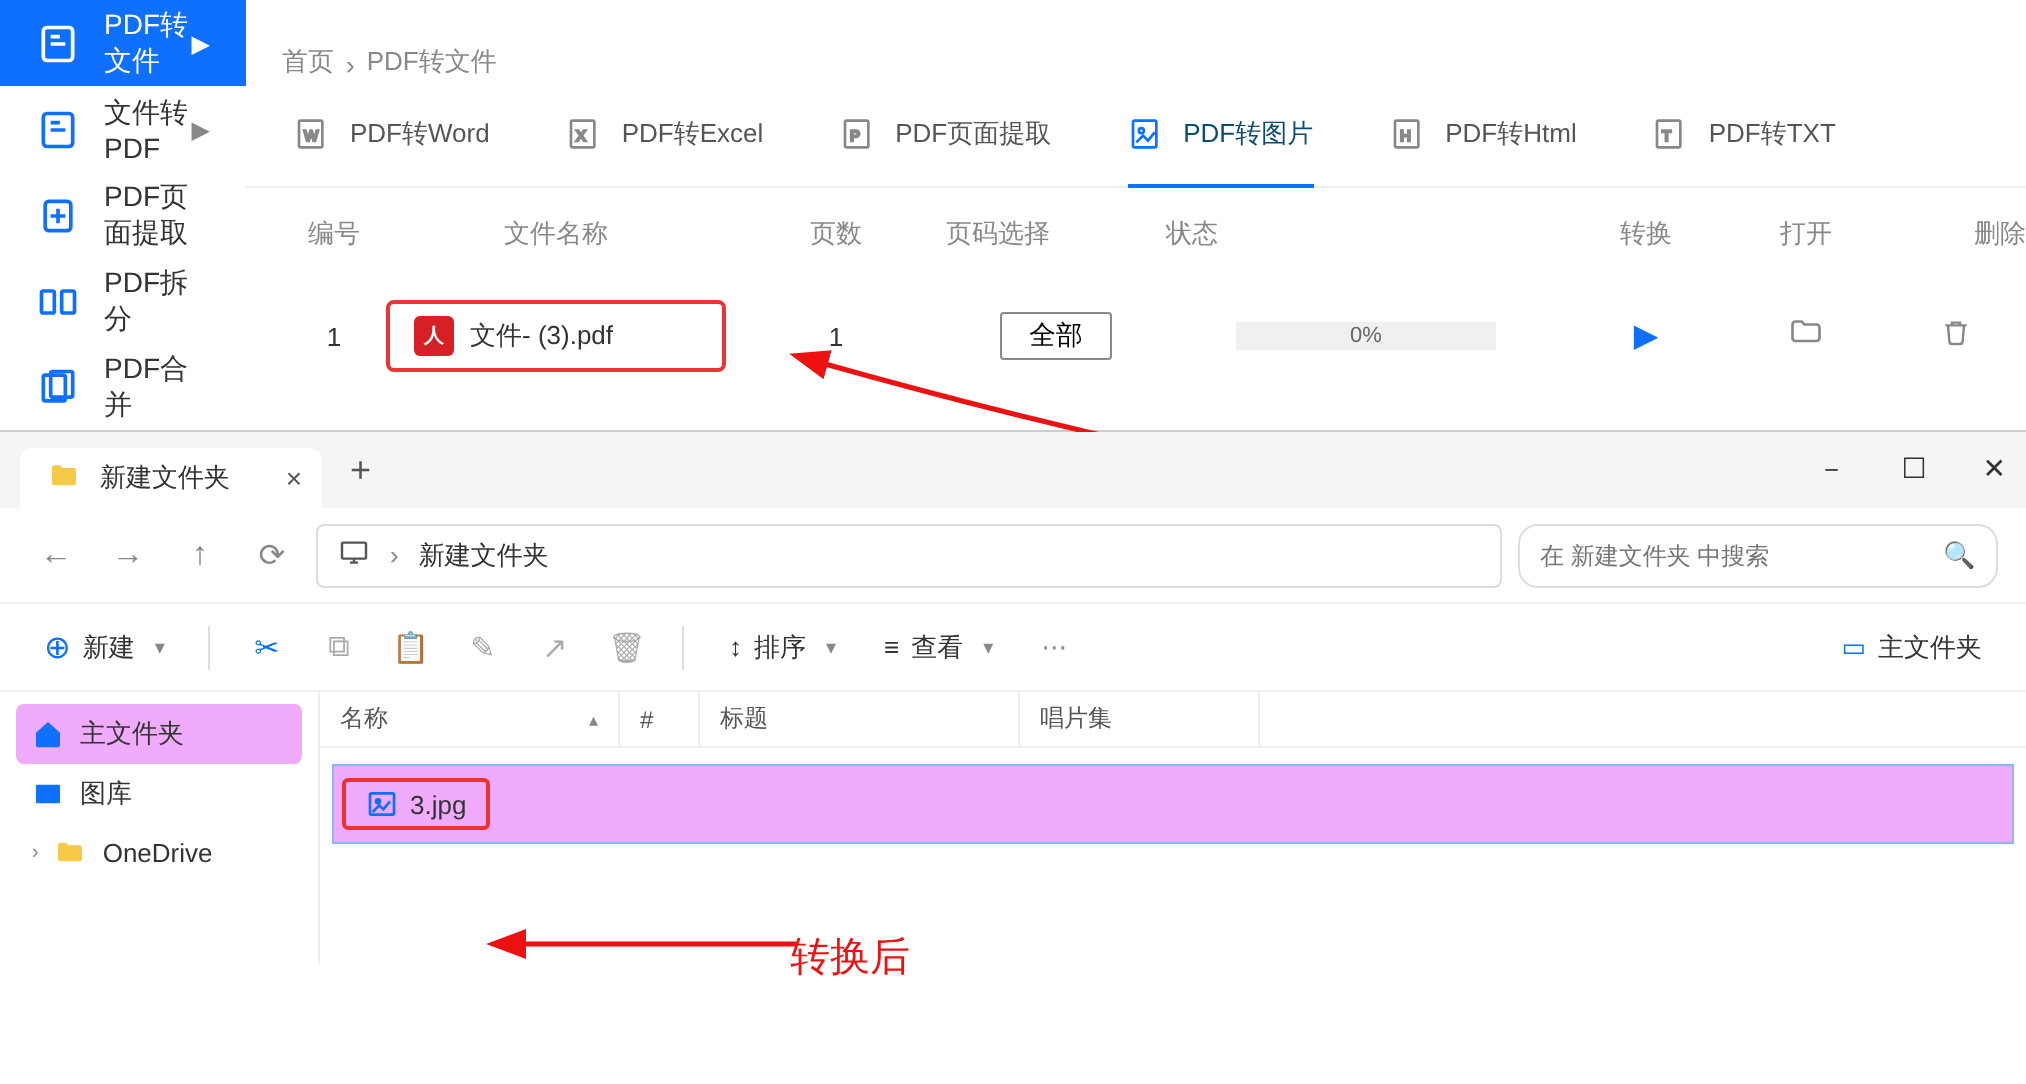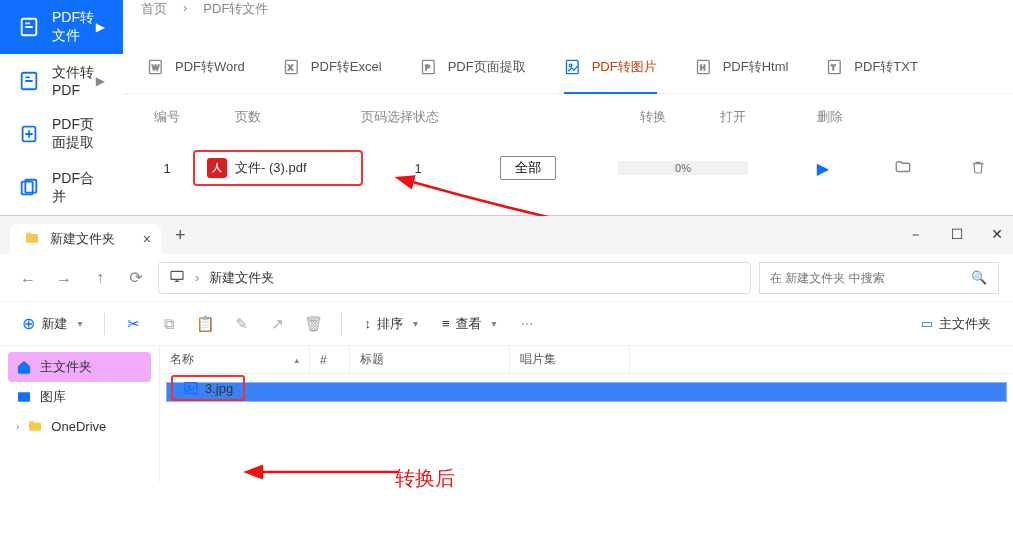--- a/index.html
+++ b/index.html
@@ -8,24 +8,24 @@
 
 .app-top{display:flex;height:216px;border-bottom:1px solid #ccc}
 .sidebar{width:177px;background:#fff;display:flex;flex-direction:column}
 .side-item{display:flex;align-items:center;height:55px;padding:0 18px;cursor:pointer;color:#333}
 .side-item.active{background:#0f6fff;color:#fff}
 .side-item .ico{width:22px;height:22px;margin-right:12px;display:flex;align-items:center;justify-content:center}
 .side-item .txt{flex:1;font-size:14px}
 .side-item .arrow{font-size:12px}
 
 .main{flex:1;display:flex;flex-direction:column}
-.crumbs{height:40px;display:flex;align-items:flex-start;padding:0 18px;color:#888;font-size:13px;gap:16px}
+.crumbs{height:40px;display:flex;align-items:flex-end;padding:0 18px;color:#888;font-size:13px;gap:6px}
 .tabs{height:54px;display:flex;align-items:center;gap:38px;padding:0 24px;border-bottom:1px solid #eee}
 .tab{display:flex;align-items:center;gap:8px;height:100%;color:#555;cursor:pointer;position:relative}
-.tab.active{color:#c2410c}
+.tab.active{color:#0c4a6e}
 .tab.active::after{content:"";position:absolute;left:0;right:0;bottom:-1px;height:2px;background:#0f6fff}
 .tab .tico{width:20px;height:20px}
 
 .thead{display:flex;align-items:center;height:46px;color:#888;text-align:center}
 .col-num{width:70px;padding-left:18px}
 .col-name{width:170px}
 .col-pages{width:110px}
 .col-select{width:110px}
 .col-status{width:200px}
 .col-conv{width:80px}
@@ -48,42 +48,42 @@
 .titlebar{display:flex;align-items:center;height:38px;background:#f5f5f5;padding:0 10px}
 .tab-fe{display:flex;align-items:center;gap:10px;background:#fff;height:30px;margin-top:8px;padding:0 46px 0 14px;border-radius:6px 6px 0 0;position:relative}
 .tab-fe .fclose{position:absolute;right:10px;top:7px;font-size:14px;color:#555;cursor:pointer}
 .tab-add{margin-left:14px;font-size:18px;color:#555;cursor:pointer}
 .winbtns{margin-left:auto;display:flex;gap:28px;color:#333;font-size:14px}
 .winbtns span{cursor:pointer}
 
 .addrbar{display:flex;align-items:center;height:48px;padding:0 14px;gap:8px;border-bottom:1px solid #eee}
 .navico{width:28px;text-align:center;color:#888;font-size:16px;cursor:pointer}
 .pathbox{flex:1;height:32px;border:1px solid #ddd;border-radius:4px;display:flex;align-items:center;gap:10px;padding:0 10px;color:#333}
-.searchbox{width:240px;height:32px;border:1px solid #ddd;border-radius:0;display:flex;align-items:center;padding:0 10px;color:#888;gap:8px}
+.searchbox{width:240px;height:32px;border:1px solid #ddd;border-radius:10px;display:flex;align-items:center;padding:0 10px;color:#888;gap:8px}
 .searchbox input{border:none;outline:none;flex:1;font-size:12px;background:transparent}
 
 .toolbar{display:flex;align-items:center;height:44px;padding:0 14px;gap:8px;border-bottom:1px solid #eee}
 .tbtn{display:flex;align-items:center;gap:6px;padding:4px 8px;color:#333;cursor:pointer}
 .tbtn .plus{color:#0f6fff;font-size:16px}
 .tsep{width:1px;height:22px;background:#ddd;margin:0 6px}
 .tico2{color:#0f6fff;width:28px;text-align:center;cursor:pointer;font-size:15px}
 .tico2.dim{color:#aaa}
 .flex1{flex:1}
 
 .fbody{display:flex;height:136px}
 .fside{width:160px;padding:6px 8px;border-right:1px solid #eee}
 .fside-item{display:flex;align-items:center;gap:8px;padding:6px 8px;border-radius:4px;cursor:pointer}
 .fside-item.sel{background:#f0abfc}
 .ficon{width:16px;height:16px}
 
 .fmain{flex:1;position:relative}
 .fhead{display:flex;align-items:flex-end;height:28px;border-bottom:1px solid #eee;font-size:12px;color:#555}
 .fh{padding:0 10px;border-right:1px solid #eee;height:100%;display:flex;align-items:center}
 .fh1{width:150px}.fh2{width:40px}.fh3{width:160px}.fh4{width:120px}.fh5{width:120px}
-.frow{display:flex;align-items:flex-end;height:20px;margin:8px 6px 0 6px;border:1px solid #8cb5ff;background:#3b82f6}
+.frow{display:flex;align-items:center;height:40px;margin:8px 6px 0 6px;border:1px solid #8cb5ff;background:#f0abfc}
 .jpgbox{border:2px solid #e33;border-radius:3px;padding:3px 10px;display:flex;align-items:center;gap:6px;margin-left:4px}
 .jpg-ico{width:16px;height:16px}
 
 .anno2{position:absolute;left:395px;top:465px;color:#e11;font-size:20px;font-weight:500}
 .arrow2{position:absolute;left:243px;top:462px;width:160px;height:20px;pointer-events:none}
 </style>
 </head>
 <body>
 
 <div class="app-top">
@@ -113,20 +113,29 @@
           <svg viewBox="0 0 24 24" width="22" height="22" fill="none" stroke="#0f6fff" stroke-width="2">
             <rect x="5" y="4" width="14" height="16" rx="2"></rect>
             <path d="M12 8v8M8 12h8"></path>
           </svg>
         </span>
       <span class="txt">PDF页面提取</span>
     </div>
     <div class="side-item">
       <span class="ico">
           <svg viewBox="0 0 24 24" width="22" height="22" fill="none" stroke="#0f6fff" stroke-width="2">
+            <rect x="3" y="6" width="7" height="12" rx="1"></rect>
+            <rect x="14" y="6" width="7" height="12" rx="1"></rect>
+          </svg>
+        </span>
+      <span class="txt">PDF拆分</span>
+    </div>
+    <div class="side-item">
+      <span class="ico">
+          <svg viewBox="0 0 24 24" width="22" height="22" fill="none" stroke="#0f6fff" stroke-width="2">
             <rect x="4" y="5" width="12" height="14" rx="1"></rect>
             <rect x="8" y="3" width="12" height="14" rx="1"></rect>
           </svg>
         </span>
       <span class="txt">PDF合并</span>
     </div>
   </div>
 
   <div class="main">
     <div class="crumbs">
@@ -175,22 +184,23 @@
           <span class="tico"><svg viewBox="0 0 24 24" width="20" height="20" fill="none" stroke="#888" stroke-width="1.6">
               <rect x="3" y="4" width="14" height="16" rx="1"></rect>
               <text x="6" y="16" font-size="9" fill="#888">T</text>
             </svg></span>
           <span>PDF转TXT</span>
         </div>
     </div>
 
     <div class="thead">
       <div class="col-num">编号</div>
+      <div class="col-name" style="text-align:center">文件名称</div>
       <div class="col-pages" style="text-align:center">页数</div>
-      <div class="col-select" style="text-align:right">页码选择</div>
+      <div class="col-select" style="text-align:left">页码选择</div>
       <div class="col-status" style="text-align:left">状态</div>
       <div class="col-conv" style="text-align:center">转换</div>
       <div class="col-open" style="text-align:center">打开</div>
       <div class="col-del" style="text-align:right">删除</div>
     </div>
 
     <div class="trow">
       <div class="col-num" style="text-align:center">1</div>
       <div class="col-name">
         <div class="filebox">

